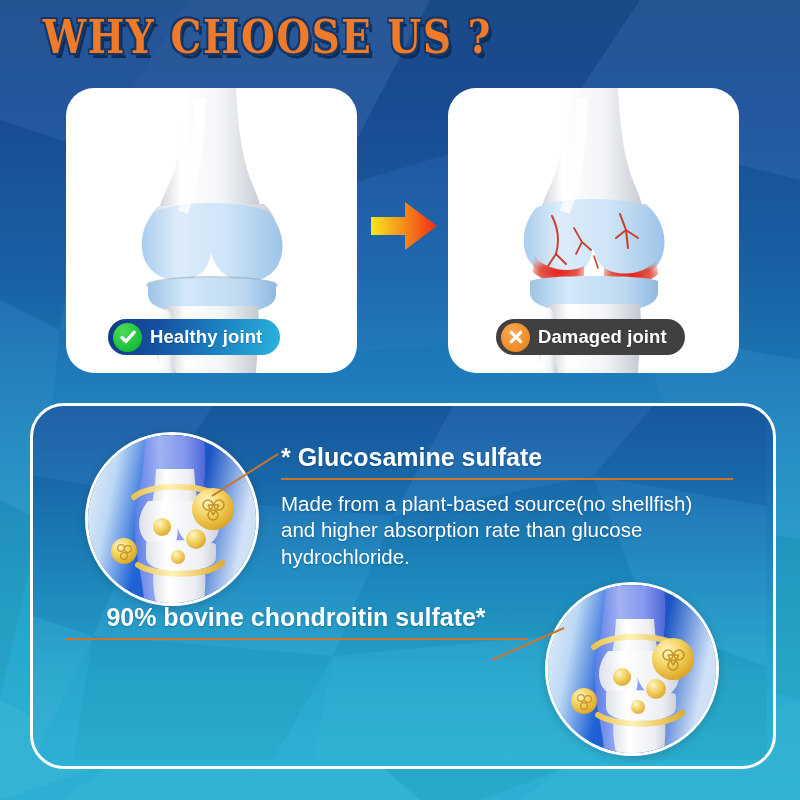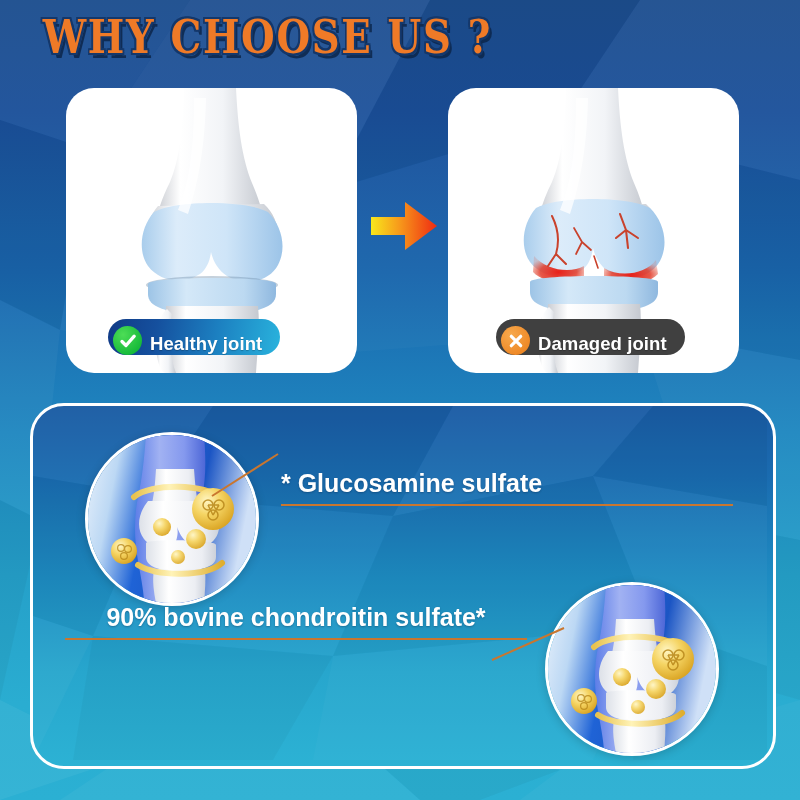--- a/index.html
+++ b/index.html
@@ -43,21 +43,21 @@
   }
   #panel-healthy{left:66px;}
   #panel-damaged{left:448px;}
 
   .joint-art{position:absolute;left:0;top:0;width:291px;height:285px;}
   .joint-art svg{display:block;width:291px;height:285px;}
 
   
   .badge{
     position:absolute;bottom:18px;height:36px;border-radius:18px;
-    display:flex;align-items:flex-end;gap:8px;padding:0 18px 0 5px;
+    display:flex;align-items:center;gap:8px;padding:0 18px 0 5px;
   }
   #badge-healthy{
     left:42px;
     background:linear-gradient(100deg,#103a86 0%,#15509e 28%,#1c7fc0 62%,#29b3dd 100%);
   }
   #badge-damaged{
     left:48px;background:#404040;
   }
   .badge-icon{
     width:29px;height:29px;border-radius:50%;flex:none;
@@ -90,21 +90,21 @@
     position:absolute;border-radius:50%;overflow:hidden;
     border:3px solid #ffffff;
     box-shadow:0 2px 10px rgba(0,0,0,.18);
   }
   #circle-glucosamine{left:52px;top:26px;width:168px;height:168px;}
   #circle-chondroitin{left:512px;top:176px;width:168px;height:168px;}
   .circle-img svg{display:block;width:100%;height:100%;}
 
   
   .block{position:absolute;}
-  #block-glucosamine{left:248px;top:38px;width:452px;margin-top:26px;}
+  #block-glucosamine{left:248px;top:38px;width:452px;}
   #block-chondroitin{left:32px;top:198px;width:462px;}
 
   .head{
     color:#ffffff;font-size:25px;font-weight:700;white-space:nowrap;
     text-shadow:0 1px 2px rgba(0,20,50,.3);line-height:1.1;
   }
   #block-chondroitin .head{text-align:center;}
   .rule{height:2px;background:#c9762f;margin-top:6px;width:100%;}
   .body{
     color:#ffffff;font-size:20.5px;line-height:1.31;margin-top:11px;
@@ -349,20 +349,25 @@
         </g>
         <circle cx="74" cy="92" r="9" fill="url(#goldC1)" opacity="0.95"></circle>
         <circle cx="108" cy="104" r="10" fill="url(#goldC1)" opacity="0.95"></circle>
         <circle cx="90" cy="122" r="7" fill="url(#goldC1)" opacity="0.9"></circle>
       </svg>
     </div>
 
     <div class="block" id="block-glucosamine">
       <div class="head">* Glucosamine sulfate</div>
       <div class="rule"></div>
+      <div class="body">
+        <div>Made from a plant-based source(no shellfish)</div>
+        <div>and higher absorption rate than glucose</div>
+        <div>hydrochloride.</div>
+      </div>
     </div>
 
     <div class="circle-img" id="circle-chondroitin">
       <svg viewBox="0 0 168 168" xmlns="http://www.w3.org/2000/svg">
         <defs>
           <linearGradient id="bgC2" x1="0" y1="0" x2="1" y2="0.2">
             <stop offset="0" stop-color="#eaf2fb"></stop>
             <stop offset="0.2" stop-color="#bcd8f4"></stop>
             <stop offset="0.42" stop-color="#1f63d6"></stop>
             <stop offset="0.72" stop-color="#1b55c4"></stop>

